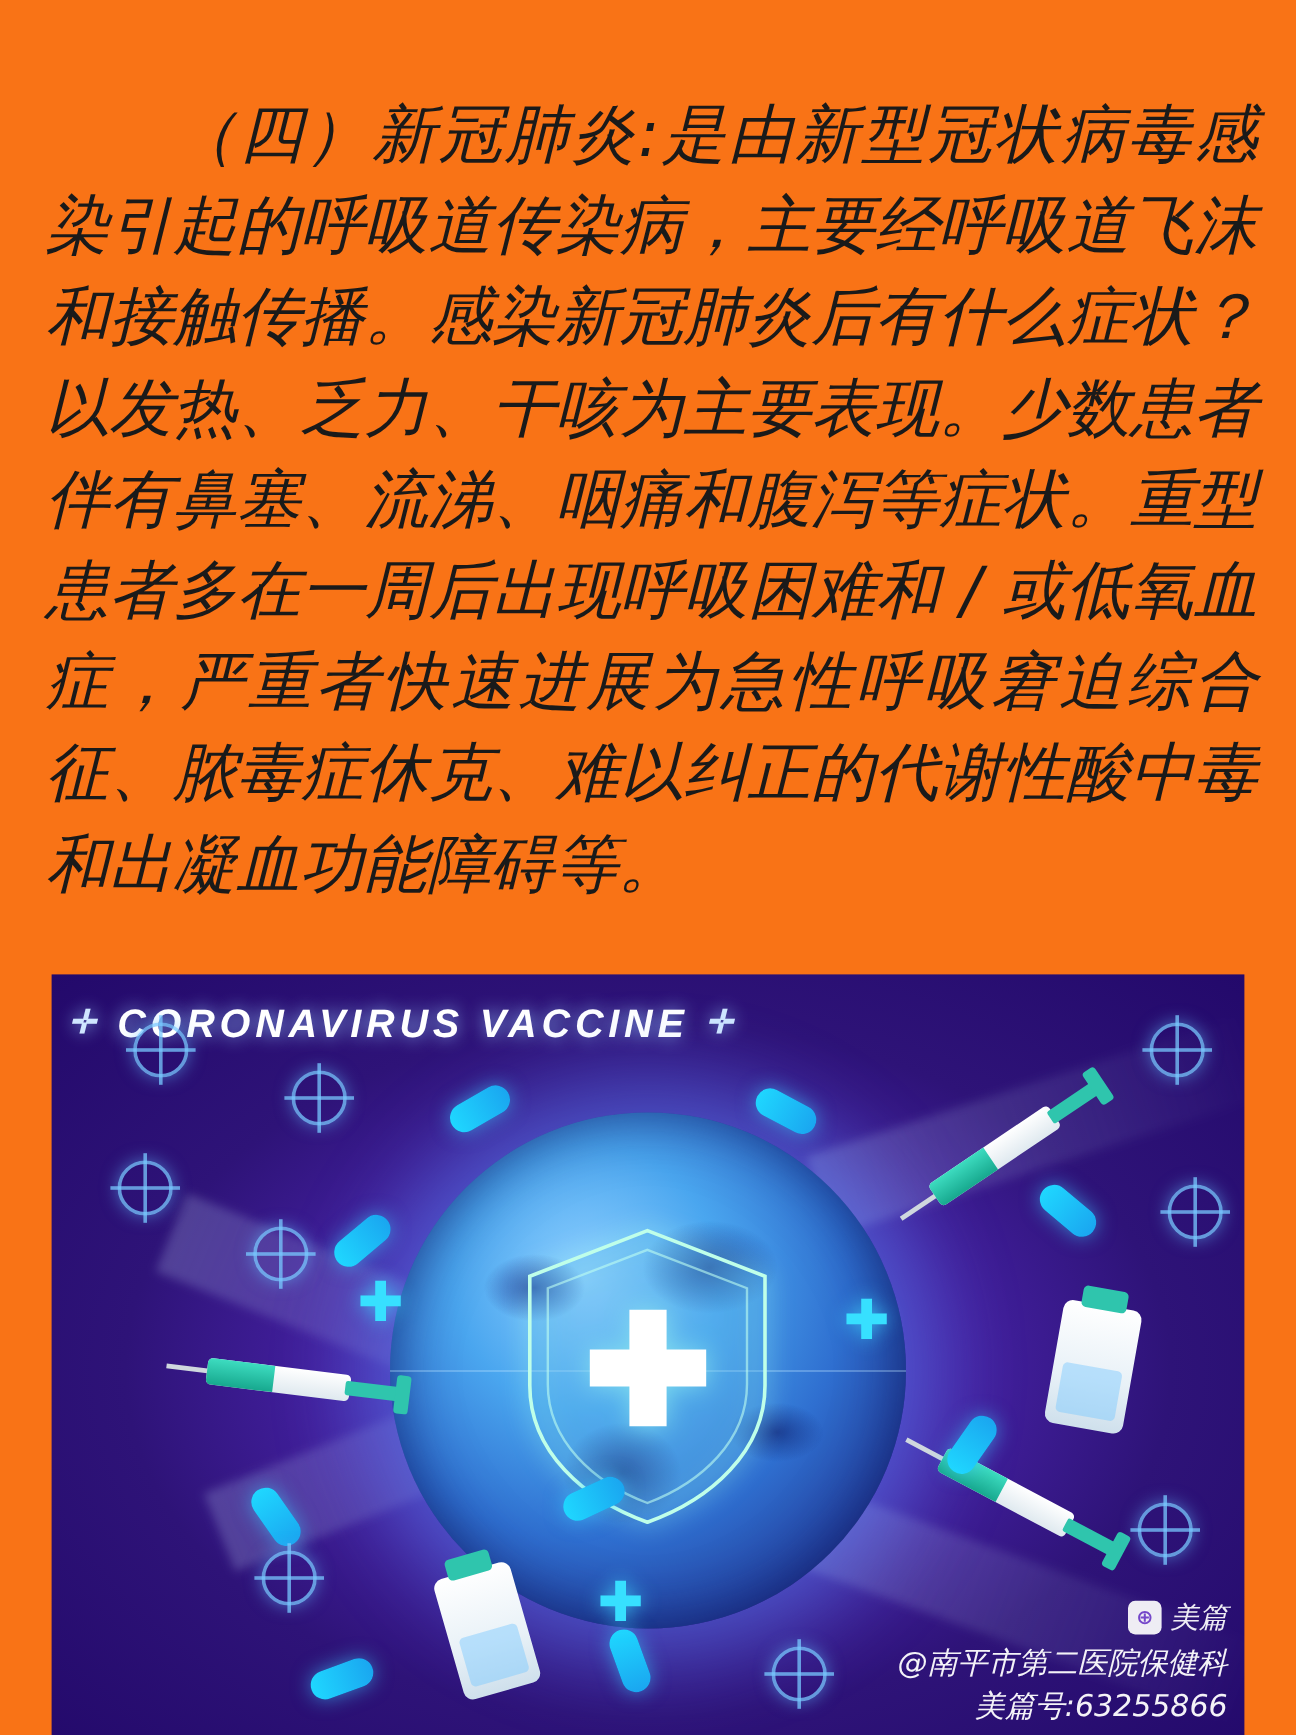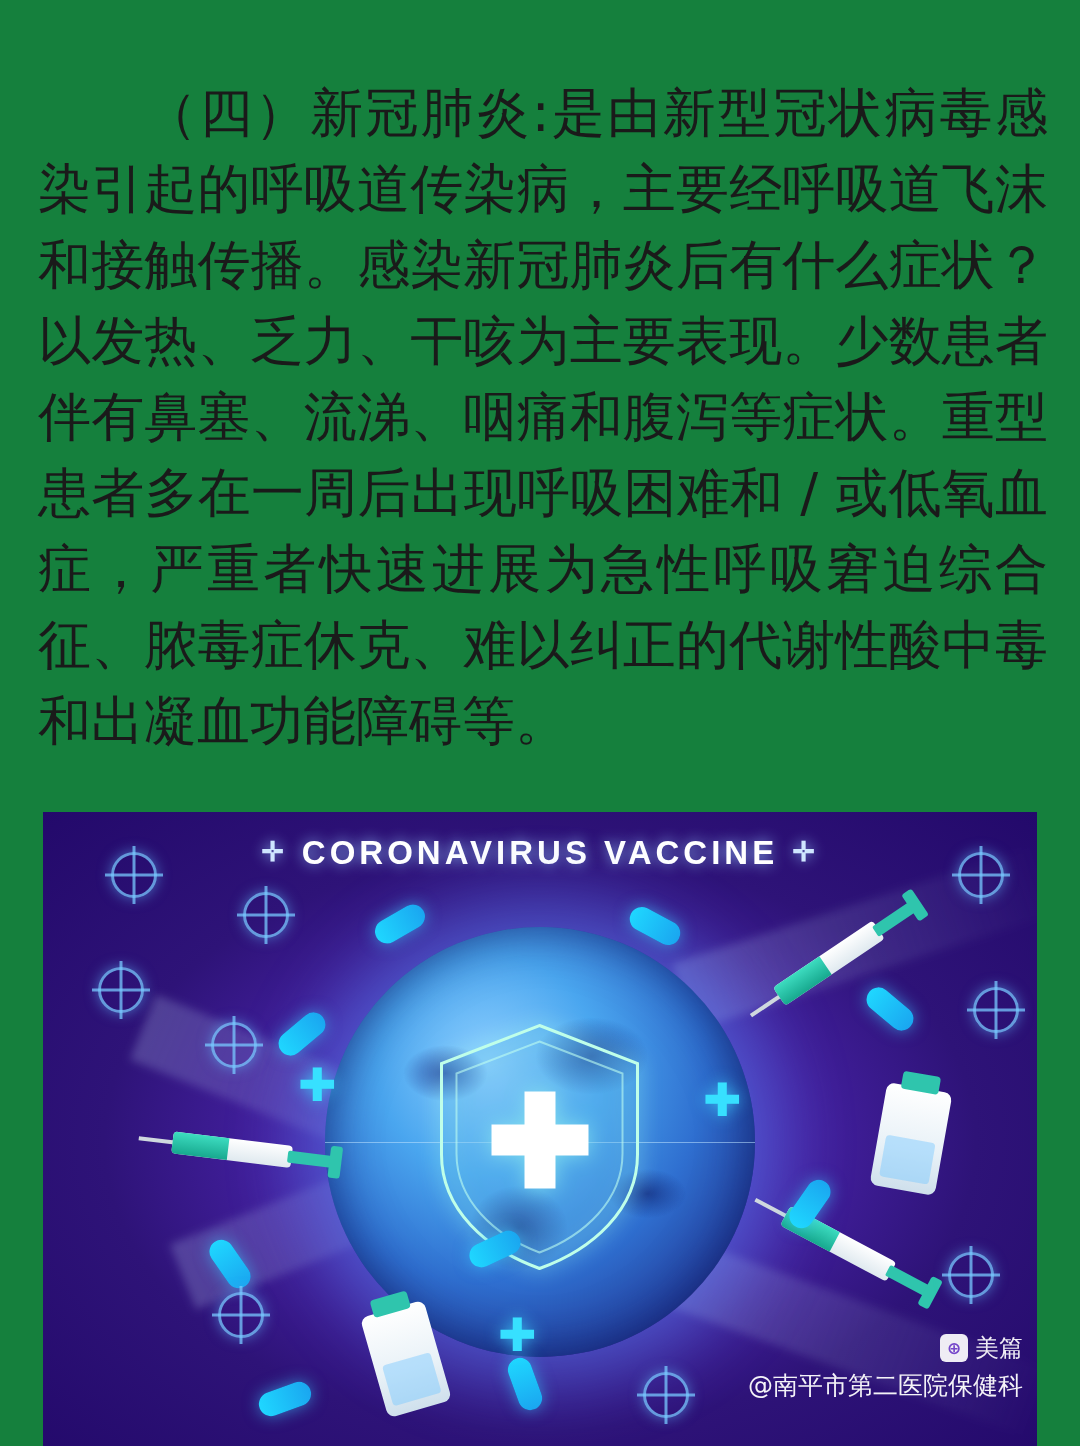--- a/index.html
+++ b/index.html
@@ -11,21 +11,22 @@
     width: 1080px;
     height: 1446px;
     overflow: hidden;
     font-family: "Liberation Sans", "DejaVu Sans", sans-serif;
   }
 
   .page {
     position: relative;
     width: 1080px;
     height: 1446px;
-    background: #15803d;
+    background: #f97316;
+    font-style: italic;
   }
 
   
   .article-text {
     position: absolute;
     left: 38px;
     top: 22px;
     width: 1010px;
     font-size: 53px;
     line-height: 76px;
@@ -48,21 +49,21 @@
     overflow: hidden;
     background: radial-gradient(ellipse at 50% 52%, #5b2fd0 0%, #43209f 38%, #2e1378 62%, #23096b 100%);
   }
   .illus-inner { position: absolute; inset: 0; }
 
   .ill-title {
     position: absolute;
     top: 22px;
     left: 0;
     width: 100%;
-    text-align: center;
+    text-align: left;
     color: #ffffff;
     font-size: 33px;
     letter-spacing: 4px;
     font-weight: bold;
     font-family: "Liberation Sans", sans-serif;
     text-shadow: 0 0 14px rgba(150,200,255,.85);
   }
   .ill-title .plus {
     color: #cfe6ff;
     font-size: 27px;
@@ -329,15 +330,16 @@
       <div class="crossmark" style="left:660px; top:265px;">✚</div>
       <div class="crossmark" style="left:455px; top:500px;">✚</div>
 
     </div>
 
     <div class="wm-badge">
       <span class="logo">⊕</span>
       <span>美篇</span>
     </div>
     <div class="wm-line wm-author">@南平市第二医院保健科</div>
+    <div class="wm-line wm-id">美篇号:63255866</div>
   </div>
 
 </div>
 
 </body></html>

